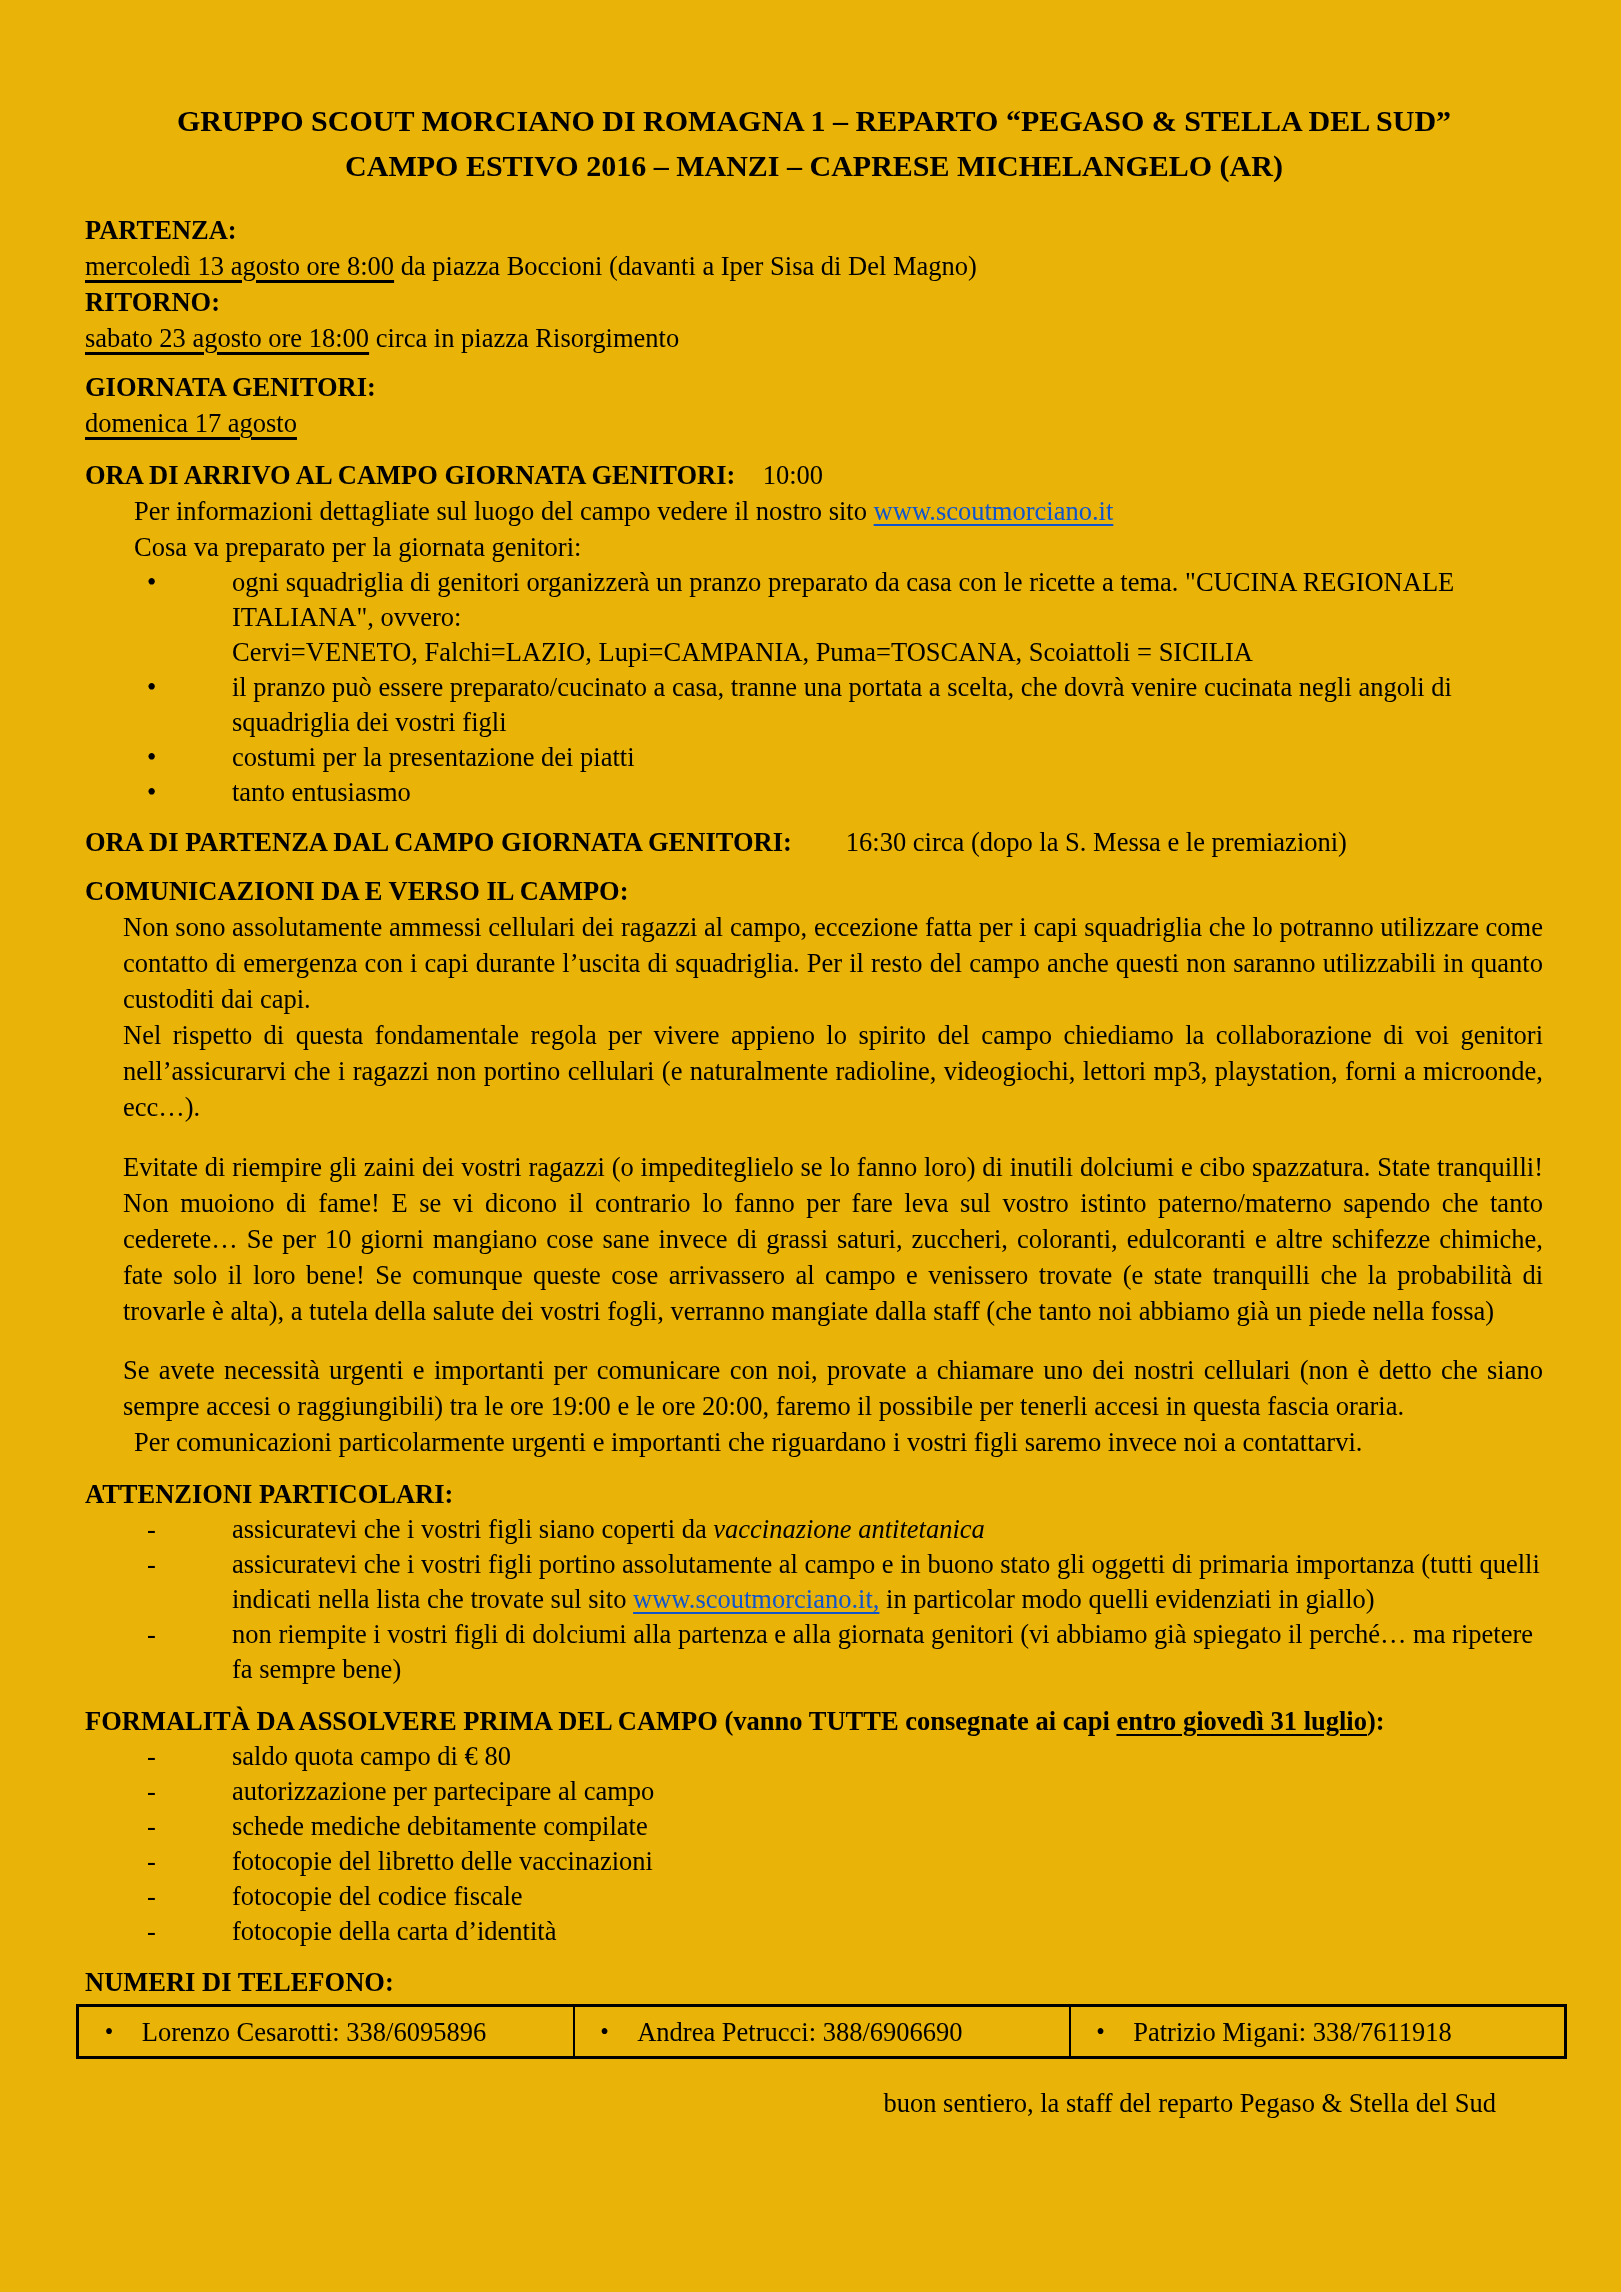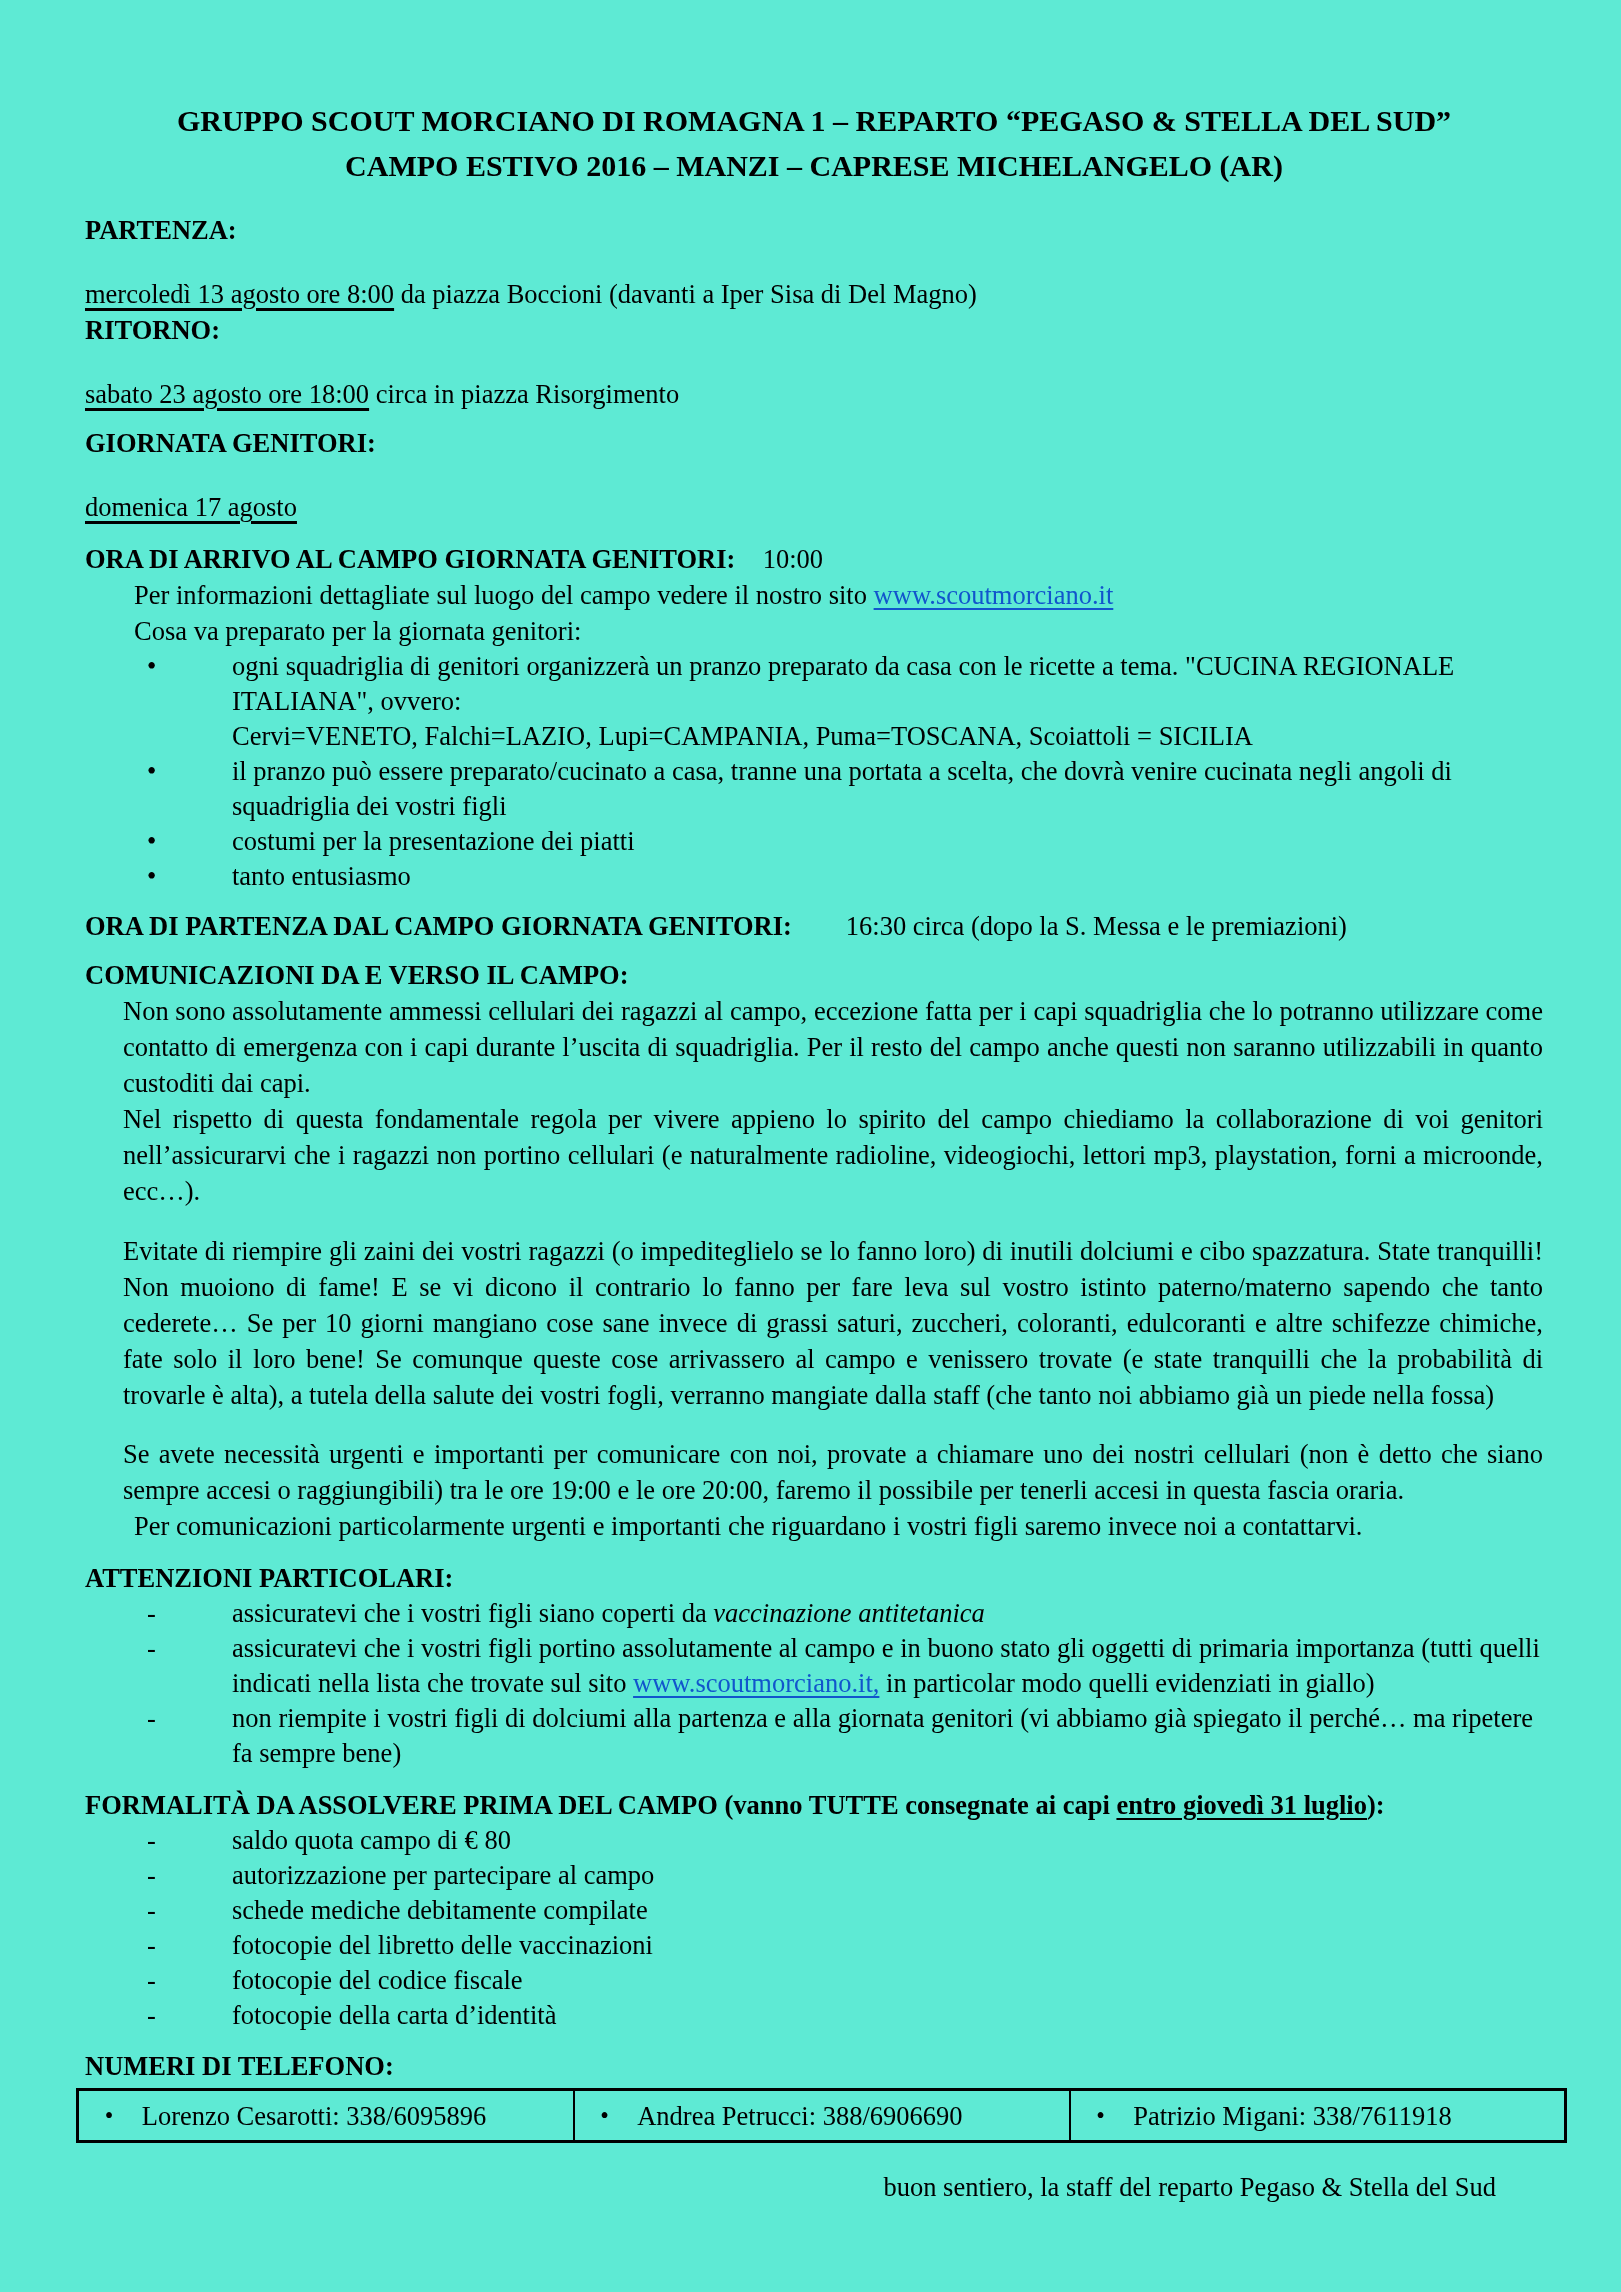--- a/index.html
+++ b/index.html
@@ -1,37 +1,37 @@
 <!DOCTYPE html>
 <html><head>
 <meta charset="utf-8">
 <style>
   html,body { margin:0; padding:0; background:#ffffff; }
   .page {
     position:relative;
     width:1621px; height:2293px;
-    background:#5eead4;
+    background:#eab308;
     box-sizing:border-box;
     padding:98px 78px 16px 85px;
     overflow:hidden;
     font-family:"Liberation Serif","DejaVu Serif",serif;
     font-size:26.5px;
     line-height:36px;
     color:#000000;
   }
   .b { font-weight:bold; }
   .i { font-style:italic; }
   .u { text-decoration:underline; text-decoration-thickness:2.9px; text-underline-offset:4.9px; }
   .u2 { text-decoration:underline; text-decoration-thickness:2px; text-underline-offset:3.9px; }
   .link { color:#1155CC; text-decoration:underline; text-decoration-thickness:2px; text-underline-offset:3.9px; cursor:pointer; }
   .title { text-align:center; font-weight:bold; font-size:30px; line-height:45px; margin-bottom:23.5px; }
   .srow { display:flex;flex-direction:column; }
   .slabel { flex:none; width:196px; font-weight:bold; }
   .slabel2 { flex:none; width:294px; font-weight:bold; }
-  .sval { flex:1;margin-top:28px; }
+  .sval { flex:1; }
   .sect { margin-top:13.7px; }
   .sect-lg { margin-top:15.7px; }
   .time-val { margin-left:27.4px; }
   .time-val2 { margin-left:54px; }
   .ind { margin-left:49px; }
   .para { margin-left:38px; text-align:justify; }
   .gap-top { margin-top:23.5px; }
   .blist { margin-left:62px; line-height:35px; }
   .li { display:flex; }
   .li::before { content:"\2022"; flex:none; width:47px; }

